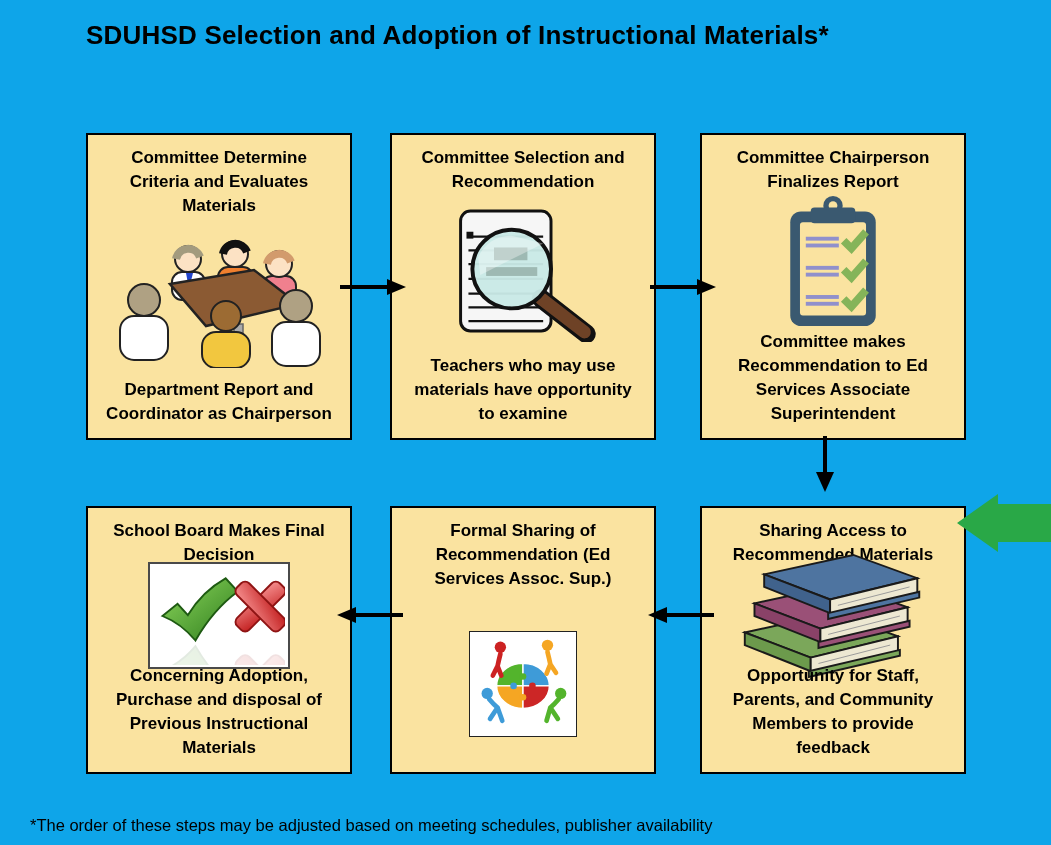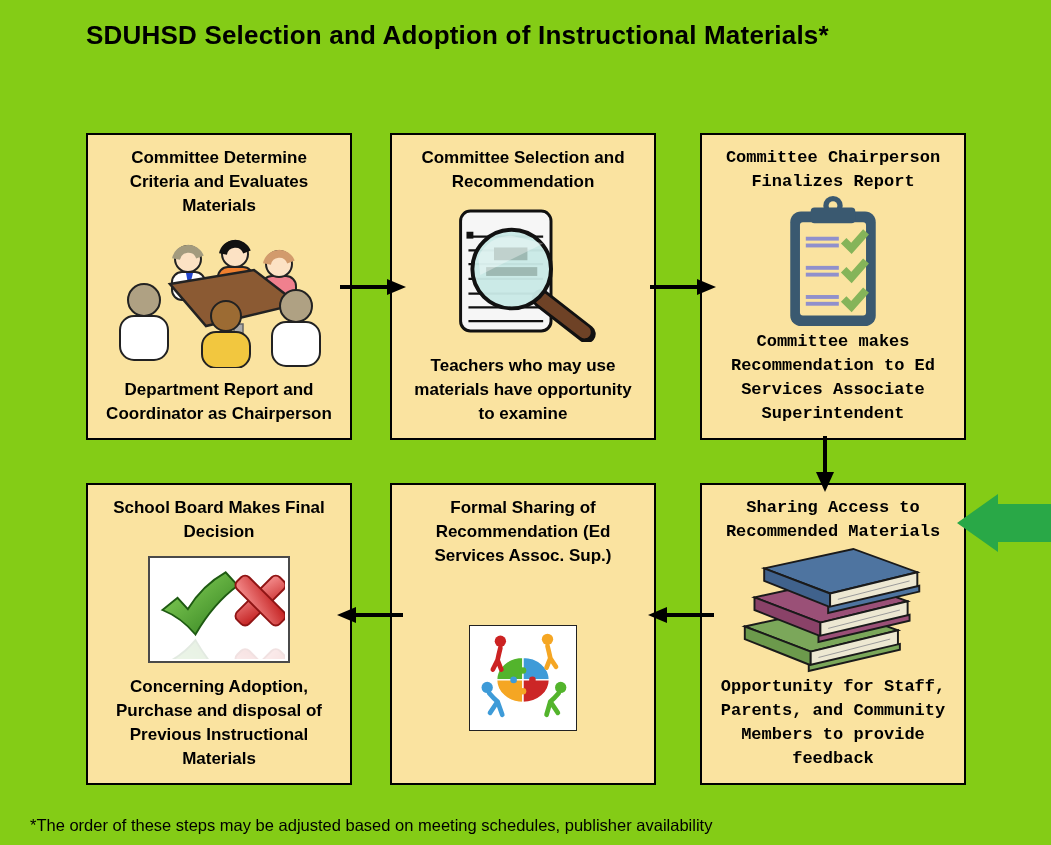--- a/index.html
+++ b/index.html
@@ -2,21 +2,21 @@
 <html><head>
 <meta charset="utf-8">
 <style>
   * { margin: 0; padding: 0; box-sizing: border-box; }
   html, body { background: #ffffff; }
   body { font-family: "Liberation Sans", sans-serif; }
   .canvas {
     position: relative;
     width: 1051px;
     height: 845px;
-    background: #84cc16;
+    background: #0ea5e9;
     overflow: hidden;
   }
   .page-title {
     position: absolute;
     left: 86px; top: 20px;
     font-size: 26px;
     font-weight: bold;
     color: #000000;
     letter-spacing: 0.2px;
   }
@@ -44,24 +44,24 @@
     background: #FAE3A0;
     border: 2px solid #000000;
     display: flex;
     flex-direction: column;
     align-items: center;
     padding: 11px 17px 12px 17px;
     text-align: center;
     gap: 16px;
   }
   .row1 { top: 133px; height: 307px; }
-  .row2 { top: 483px; height: 302px; }
+  .row2 { top: 506px; height: 268px; }
   .col1 { left: 86px; }
   .col2 { left: 390px; align-items: center; }
-  .col3 { left: 700px; font-family: Liberation Mono, monospace; }
+  .col3 { left: 700px; }
   .box-title, .box-caption {
     font-size: 17px;
     font-weight: bold;
     line-height: 24px;
     color: #000000;
     width: 100%;
   }
   .box-icon {
     flex: 1;
     display: flex;

